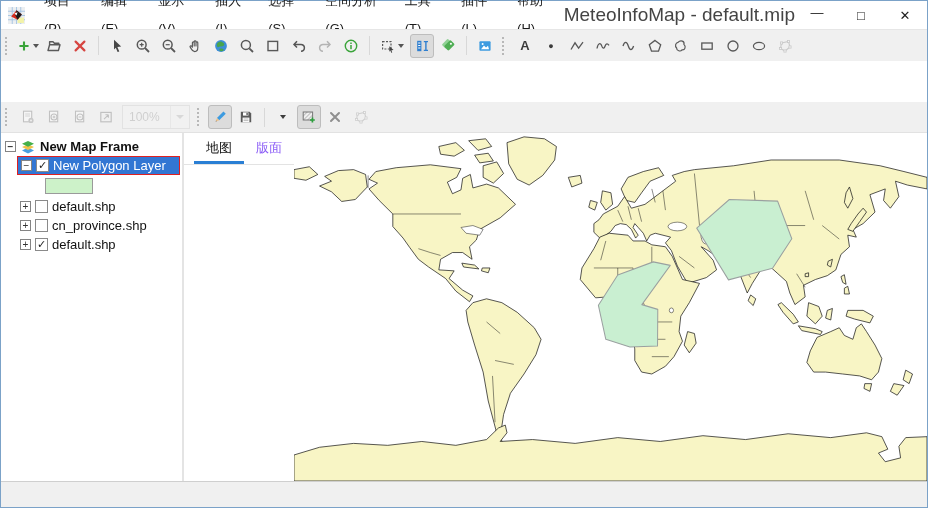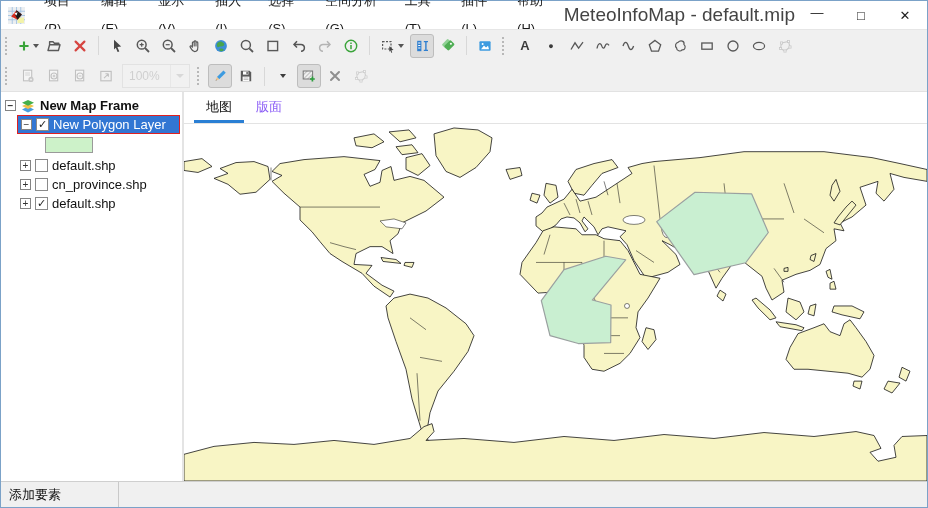--- a/index.html
+++ b/index.html
@@ -13,21 +13,21 @@
   .menus{display:flex;align-items:center;height:100%;}
   .menu-item{padding:0 11px;font-size:13px;color:#1a1a1a;line-height:28px;cursor:default;}
   .title-text{flex:1;text-align:center;font-size:19px;color:#444;white-space:nowrap;}
   .win-controls{display:flex;height:100%;}
   .win-btn{width:44px;display:flex;align-items:center;justify-content:center;font-size:13px;color:#222;}
   .win-btn.min span{position:relative;top:-3px;}
 
   
   .toolbar{background:var(--toolbar-bg);display:flex;align-items:center;flex:0 0 auto;}
   .toolbar1{height:31px;border-top:1px solid #e6e6e6;}
-  .toolbar2{height:30px;border-bottom:1px solid #e2e2e2;}
+  .toolbar2{height:30px;border-bottom:1px solid #e2e2e2;margin-top:41px;}
   .grip{width:3px;height:18px;border-left:2px dotted #b8b8b8;margin:0 5px 0 4px;}
   .tsep{width:1px;height:19px;background:#d8d8d8;margin:0 5px;}
   .tbtn{width:24px;height:24px;display:flex;align-items:center;justify-content:center;margin:0 1px;border:1px solid transparent;box-sizing:border-box;}
   .tbtn svg{display:block;}
   .pressed{background:#dcdcdc;border:1px solid #bdbdbd;border-radius:3px;}
   .dis{opacity:.38;}
   .glyph-btn{font-size:13px;color:#3c3c3c;font-weight:bold;}
   .caret{width:0;height:0;border-left:3.5px solid transparent;border-right:3.5px solid transparent;border-top:4px solid #555;margin-left:2px;}
   .combo{width:66px;height:22px;border:1px solid #cdcdcd;background:#f5f5f5;color:#9b9b9b;display:flex;align-items:center;font-size:12px;margin:0 3px;}
   .combo .val{flex:1;padding-left:6px;}
@@ -39,21 +39,21 @@
   .tree-panel{width:183px;flex:0 0 auto;background:#fff;border-right:2px solid #e4e4e4;padding-top:4px;box-sizing:border-box;font-size:13px;color:#111;}
   .trow{display:flex;align-items:center;height:19px;gap:4px;}
   .expander{width:11px;height:11px;box-sizing:border-box;border:1px solid #848484;background:#fff;font-size:10px;line-height:9px;text-align:center;color:#333;flex:0 0 auto;}
   .cbox{width:13px;height:13px;box-sizing:border-box;border:1px solid #8a8a8a;background:#fff;font-size:11px;line-height:11px;text-align:center;color:#222;flex:0 0 auto;font-weight:bold;}
   .root-row{padding-left:4px;font-weight:bold;}
   .sel-row{margin-left:16px;margin-right:2px;padding-left:3px;background:var(--selection-bg);border:1px solid var(--selection-border);color:#fff;height:19px;box-sizing:border-box;}
   .swatch-row{height:22px;display:flex;align-items:center;}
   .swatch{margin-left:44px;width:46px;height:14px;background:var(--legend-swatch);border:1px solid #9a9a9a;}
   .shp-row{padding-left:19px;}
 
-  .content{flex:1;display:flex;flex-direction:column;min-width:0;}
+  .content{flex:1;display:flex;min-width:0;}
   .tabstrip{height:31px;flex:0 0 auto;display:flex;align-items:flex-end;border-bottom:1px solid #e3e3e3;background:#fff;padding-left:10px;}
   .tab{padding:0 12px;font-size:13px;height:28px;line-height:24px;color:#8b5cf6;position:relative;}
   .tab.active{color:#111;}
   .tab.active:after{content:"";position:absolute;left:0;right:0;bottom:0;height:3px;background:var(--tab-accent);}
   .map-canvas{flex:1;position:relative;background:var(--ocean);min-height:0;}
   .map-canvas svg{position:absolute;inset:0;width:100%;height:100%;}
   .land path,.land polygon{fill:var(--land);stroke:#161616;stroke-width:.8;stroke-linejoin:round;}
   .borders path{fill:none;stroke:#161616;stroke-width:.55;}
   .lakes ellipse,.lakes path,.lakes circle{fill:#fff;stroke:#161616;stroke-width:.55;}
   .gpoly{fill:var(--polygon-fill);stroke:var(--polygon-stroke);stroke-width:1.2;stroke-linejoin:round;}
@@ -488,19 +488,16 @@
             <circle cx="443" cy="184" r="2.5"></circle>
           </g>
           <polygon class="gpoly" points="441.7,137.3 421.7,133.7 380,147.3 357.3,178.7 366,214 394.3,222 426.7,221 427,183 408.3,178"></polygon>
           <polygon class="gpoly" points="472.7,98.7 511,69 567.7,70.7 584.3,109.7 561.7,140.3 510,152.3"></polygon>
         </svg>
       </div>
     </div>
   </div>
 
   <div class="statusbar">
-    <div class="scell scell1">
-        <span>添加要素</span>
-      </div>
     <div class="scell scell3"></div>
   </div>
 
 </div>
 
 </body></html>

